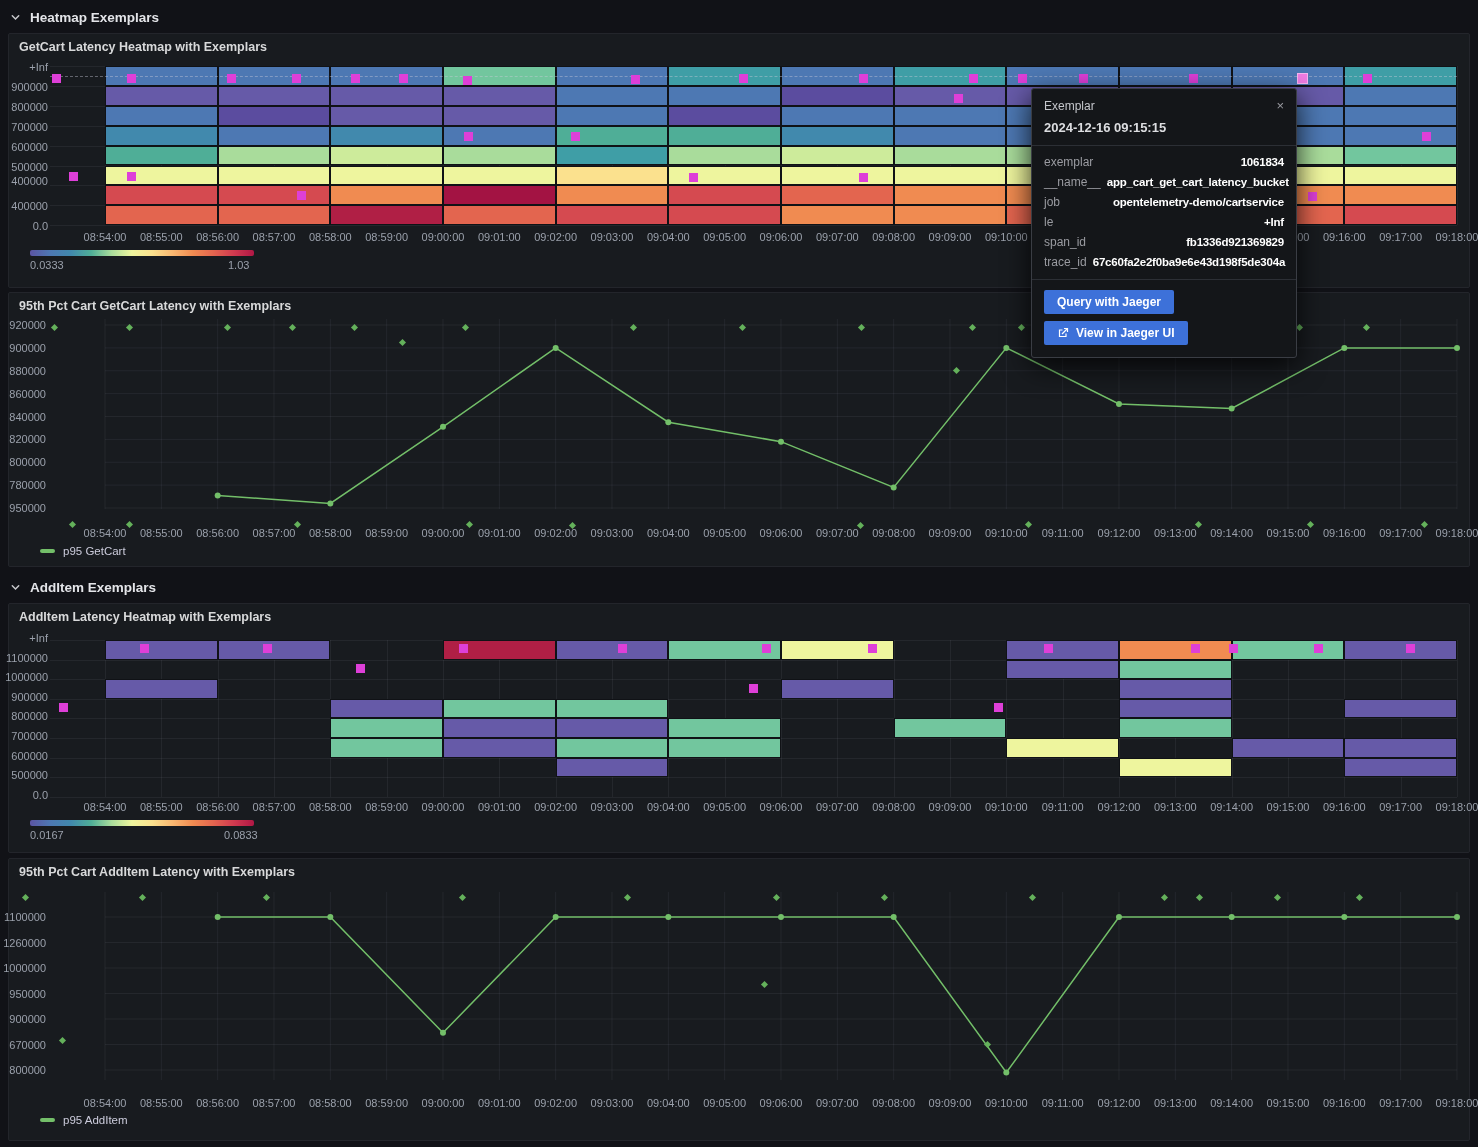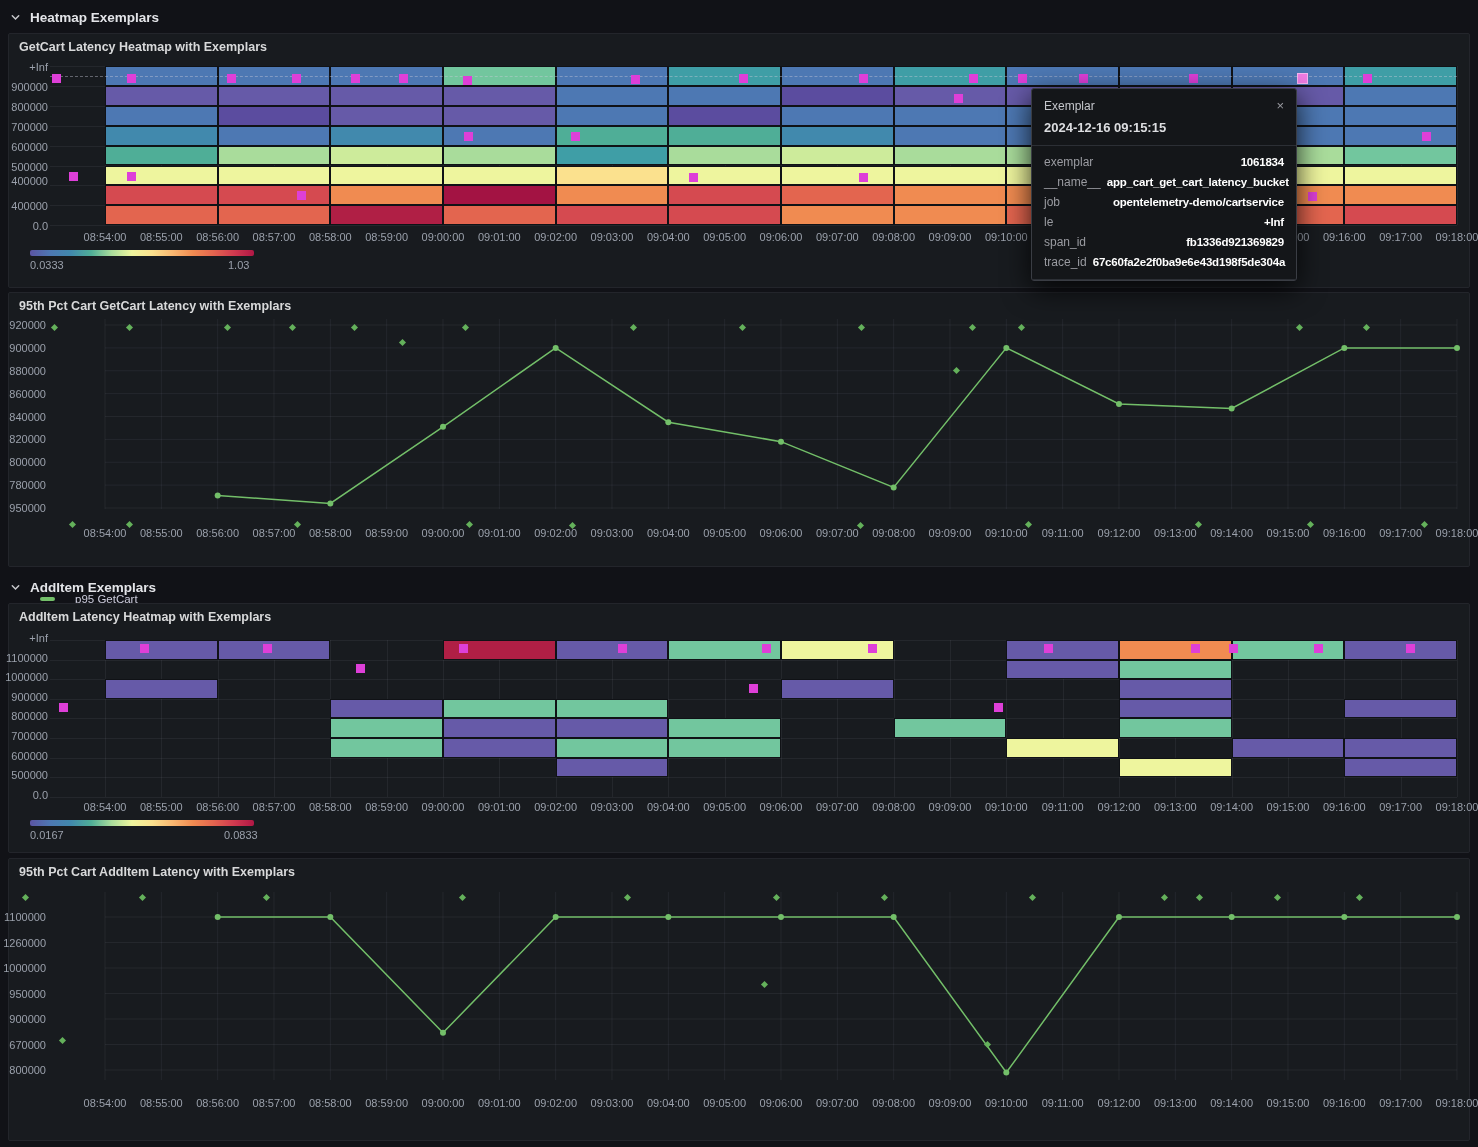--- a/index.html
+++ b/index.html
@@ -24,21 +24,21 @@
   .y-label{text-align:right;width:44px;}
   .gridv,.gridh{position:absolute;background:rgba(204,204,220,0.07);}
   .plot{position:absolute;}
   .hm-cell{position:absolute;box-sizing:border-box;border:1px solid #101216;}
   .hm-ex{position:absolute;width:9px;height:9px;background:#de3fd8;z-index:6;}
   .hm-ex.hl{background:#f07ce4;box-shadow:0 0 0 1px #f7b6ef;}
   .dash-line{position:absolute;left:0;width:100%;border-top:1px dashed rgba(204,204,220,0.42);z-index:5;}
   .colorbar{position:absolute;height:6px;border-radius:2px;
     background:linear-gradient(90deg,#5b54a3,#4d78b3,#4189ad,#4fae97,#a9dc9b,#eef59e,#fbe18e,#f9b871,#f08b51,#e3654f,#d03a4f,#b01745);}
   .cb-label{position:absolute;font-size:11px;color:#9aa0ab;}
-  .legend{position:absolute;display:flex;align-items:center;gap:20px;font-size:11.5px;color:#ccccdc;cursor:pointer;margin-top:48px;}
+  .legend{position:absolute;display:flex;align-items:center;gap:8px;font-size:11.5px;color:#ccccdc;cursor:pointer;}
   .legend-swatch{width:15px;height:4px;border-radius:2px;background:#73bf69;}
   .diamond{position:absolute;width:5px;height:5px;background:#64b15b;transform:rotate(45deg);z-index:4;}
   
   .tooltip{
     position:absolute;left:1031px;top:88px;width:264px;z-index:50;
     background:#141619;border:1px solid #3a3d44;border-radius:3px;
     box-shadow:0 8px 28px rgba(0,0,0,0.8);font-size:12px;
   }
   .tt-head{padding:10px 12px 10px 12px;position:relative;}
   .tt-title{font-size:12px;color:#c4c6cb;}
@@ -654,13 +654,28 @@
       <div class="tt-row">
         <span class="tt-label">span_id</span>
         <span class="tt-value">fb1336d921369829</span>
       </div>
       <div class="tt-row">
         <span class="tt-label">trace_id</span>
         <span class="tt-value">67c60fa2e2f0ba9e6e43d198f5de304a</span>
       </div>
     </div>
   <div class="tt-div"></div>
+  <div class="tt-buttons" id="tt-buttons">
+      <button class="tt-btn" style="background: rgb(61, 113, 217);">
+        <span>Query with Jaeger</span>
+      </button>
+      <button class="tt-btn" style="background: rgb(61, 113, 217);">
+        <span class="chev">
+          <svg width="12" height="12" viewBox="0 0 24 24" fill="none" stroke="#fff" stroke-width="2.4">
+            <path d="M18 13v6H5V6h6"></path>
+            <path d="M14 3h7v7"></path>
+            <path d="M10 14 21 3"></path>
+          </svg>
+        </span>
+        <span>View in Jaeger UI</span>
+      </button>
+    </div>
 </div>
 
 </body></html>

